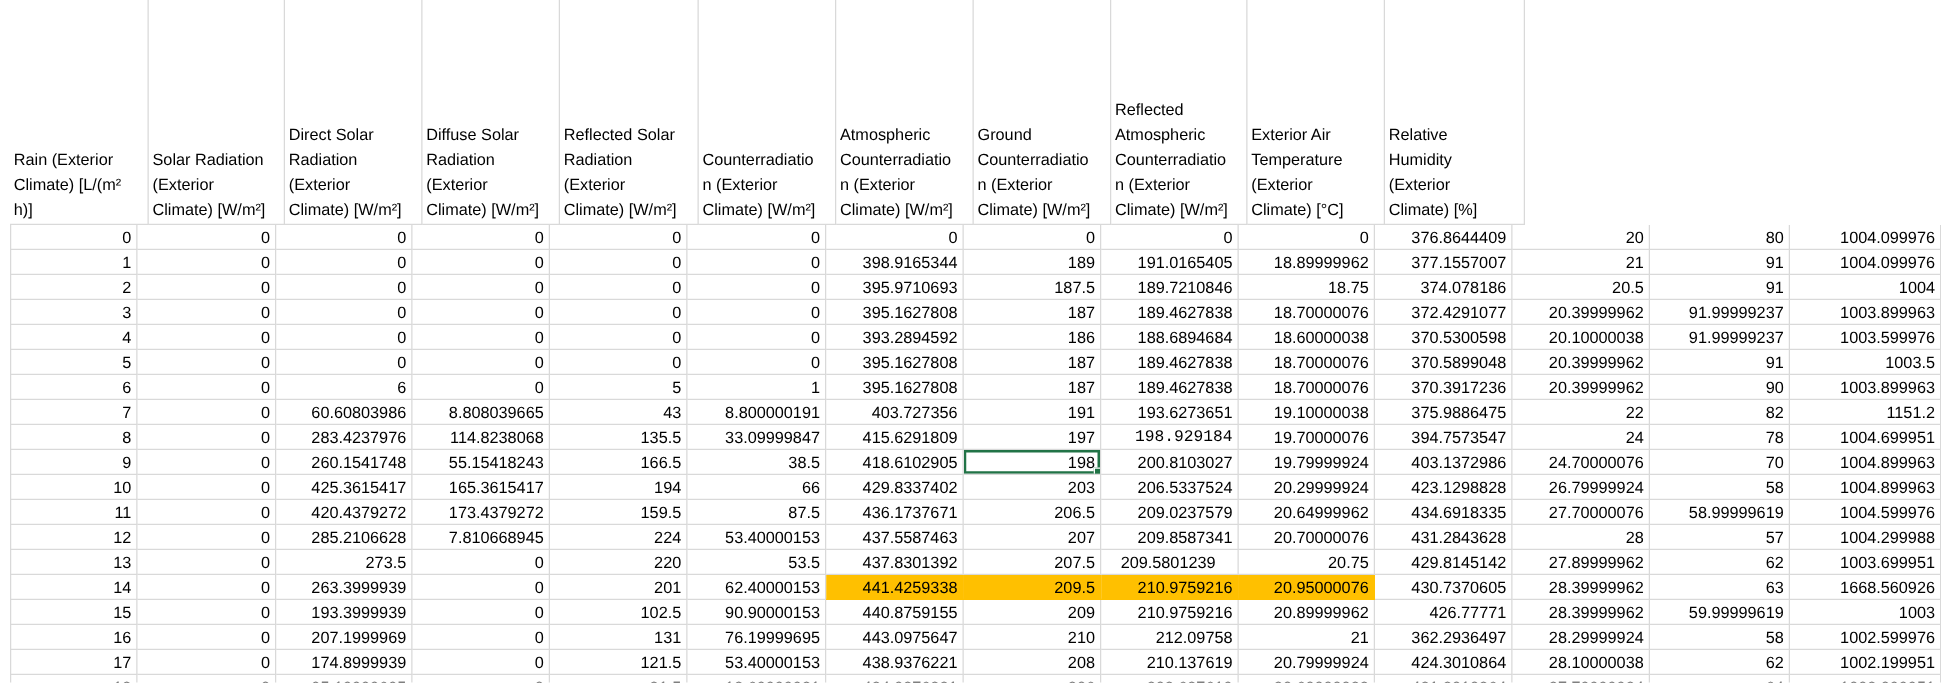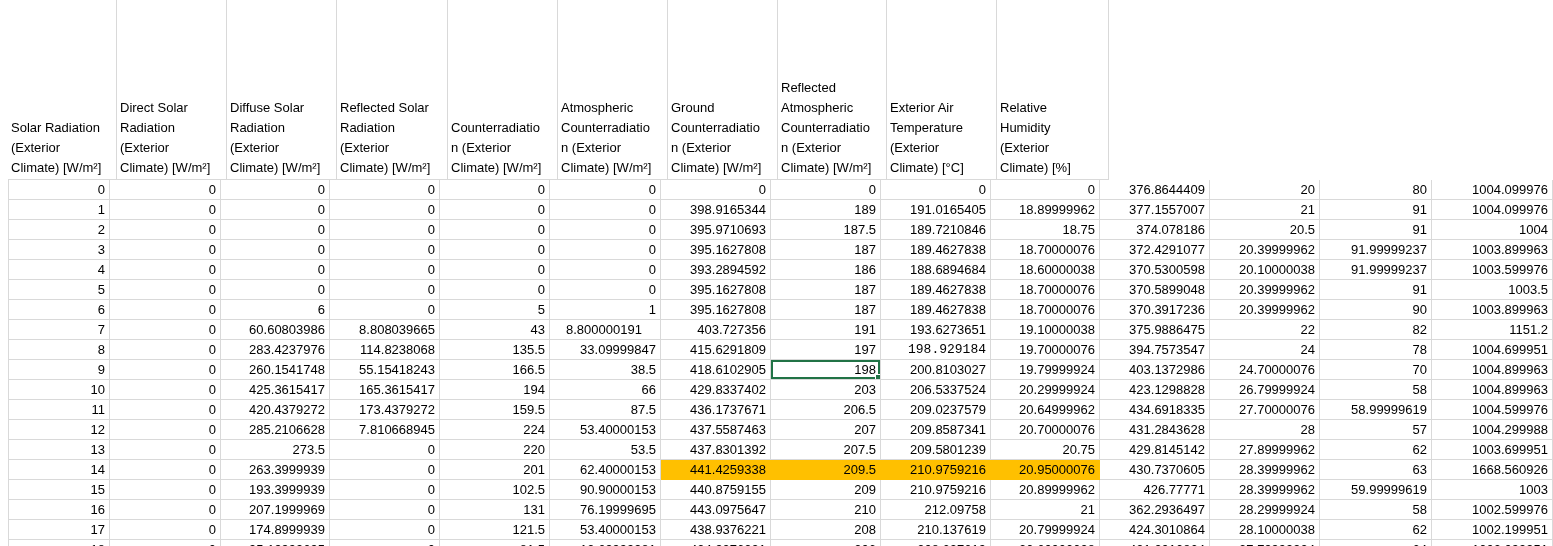--- a/index.html
+++ b/index.html
@@ -50,20 +50,25 @@
     width: 6px; height: 6px;
     background: #217346; border: 1px solid #ffffff;
     box-sizing: border-box;
   }
 </style>
 </head>
 <body>
 
 <div id="sheet">
     <div class="row header-row">
+      <div class="cell hcell" style="width: 111px;">
+        <span class="htext">Rain (Exterior
+Climate) [L/(m²
+h)]</span>
+      </div>
       <div class="cell hcell" style="width: 109px;">
         <span class="htext">Solar Radiation
 (Exterior
 Climate) [W/m²]</span>
       </div>
       <div class="cell hcell" style="width: 110px;">
         <span class="htext">Direct Solar
 Radiation
 (Exterior
 Climate) [W/m²]</span>
@@ -228,21 +233,21 @@
       <div class="cell dcell" style="width: 110px;"><span>20.39999962</span></div>
       <div class="cell dcell" style="width: 112px;"><span>90</span></div>
       <div class="cell dcell" style="width: 121px;"><span>1003.899963</span></div>
     </div>
     <div class="row drow">
       <div class="cell dcell" style="width: 102px;"><span>7</span></div>
       <div class="cell dcell" style="width: 111px;"><span>0</span></div>
       <div class="cell dcell" style="width: 109px;"><span>60.60803986</span></div>
       <div class="cell dcell" style="width: 110px;"><span>8.808039665</span></div>
       <div class="cell dcell" style="width: 110px;"><span>43</span></div>
-      <div class="cell dcell" style="width: 111px; text-align: center;"><span>8.800000191</span></div>
+      <div class="cell dcell" style="width: 111px;"><span>8.800000191</span></div>
       <div class="cell dcell" style="width: 110px;"><span>403.727356</span></div>
       <div class="cell dcell" style="width: 110px;"><span>191</span></div>
       <div class="cell dcell" style="width: 110px;"><span>193.6273651</span></div>
       <div class="cell dcell" style="width: 109px;"><span>19.10000038</span></div>
       <div class="cell dcell" style="width: 110px;"><span>375.9886475</span></div>
       <div class="cell dcell" style="width: 110px;"><span>22</span></div>
       <div class="cell dcell" style="width: 112px;"><span>82</span></div>
       <div class="cell dcell" style="width: 121px;"><span>1151.2</span></div>
     </div>
     <div class="row drow">
@@ -327,21 +332,21 @@
     </div>
     <div class="row drow">
       <div class="cell dcell" style="width: 102px;"><span>13</span></div>
       <div class="cell dcell" style="width: 111px;"><span>0</span></div>
       <div class="cell dcell" style="width: 109px;"><span>273.5</span></div>
       <div class="cell dcell" style="width: 110px;"><span>0</span></div>
       <div class="cell dcell" style="width: 110px;"><span>220</span></div>
       <div class="cell dcell" style="width: 111px;"><span>53.5</span></div>
       <div class="cell dcell" style="width: 110px;"><span>437.8301392</span></div>
       <div class="cell dcell" style="width: 110px;"><span>207.5</span></div>
-      <div class="cell dcell" style="width: 110px;"><span>209.5801239</span></div>
+      <div class="cell dcell" style="width: 110px; text-align: center;"><span>209.5801239</span></div>
       <div class="cell dcell" style="width: 109px;"><span>20.75</span></div>
       <div class="cell dcell" style="width: 110px;"><span>429.8145142</span></div>
       <div class="cell dcell" style="width: 110px;"><span>27.89999962</span></div>
       <div class="cell dcell" style="width: 112px;"><span>62</span></div>
       <div class="cell dcell" style="width: 121px;"><span>1003.699951</span></div>
     </div>
     <div class="row drow">
       <div class="cell dcell" style="width: 102px;"><span>14</span></div>
       <div class="cell dcell" style="width: 111px;"><span>0</span></div>
       <div class="cell dcell" style="width: 109px;"><span>263.3999939</span></div>

